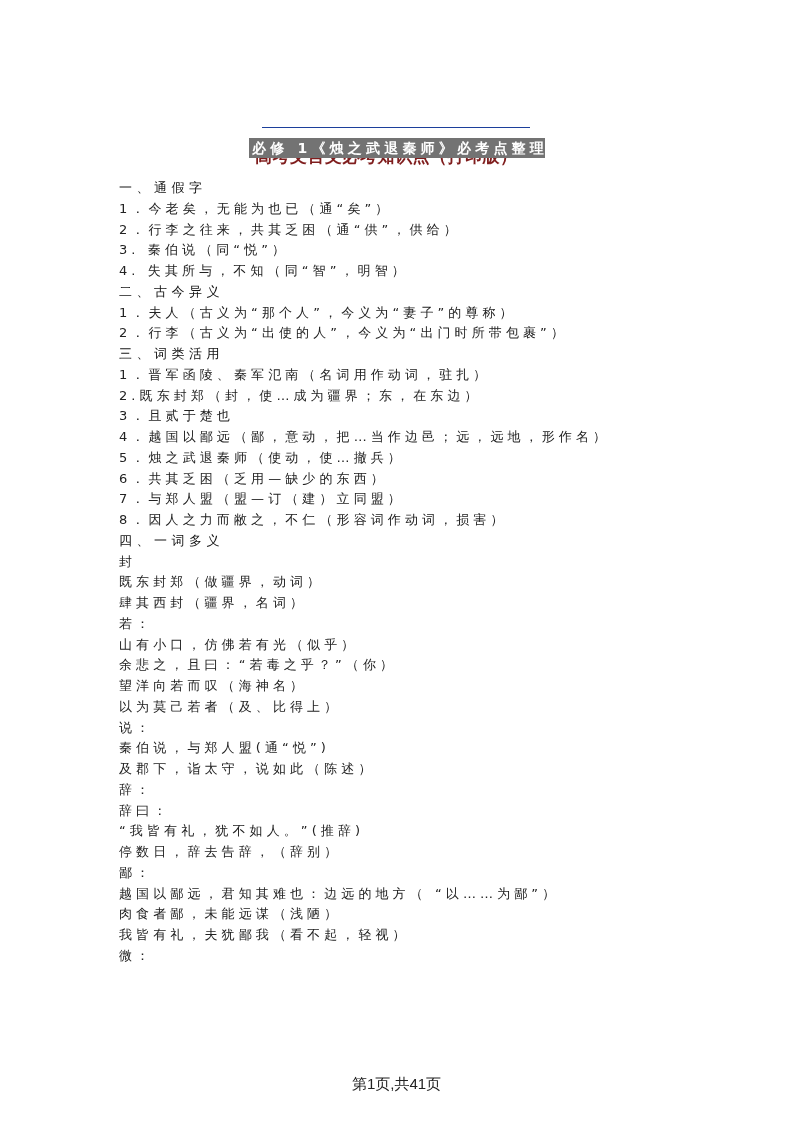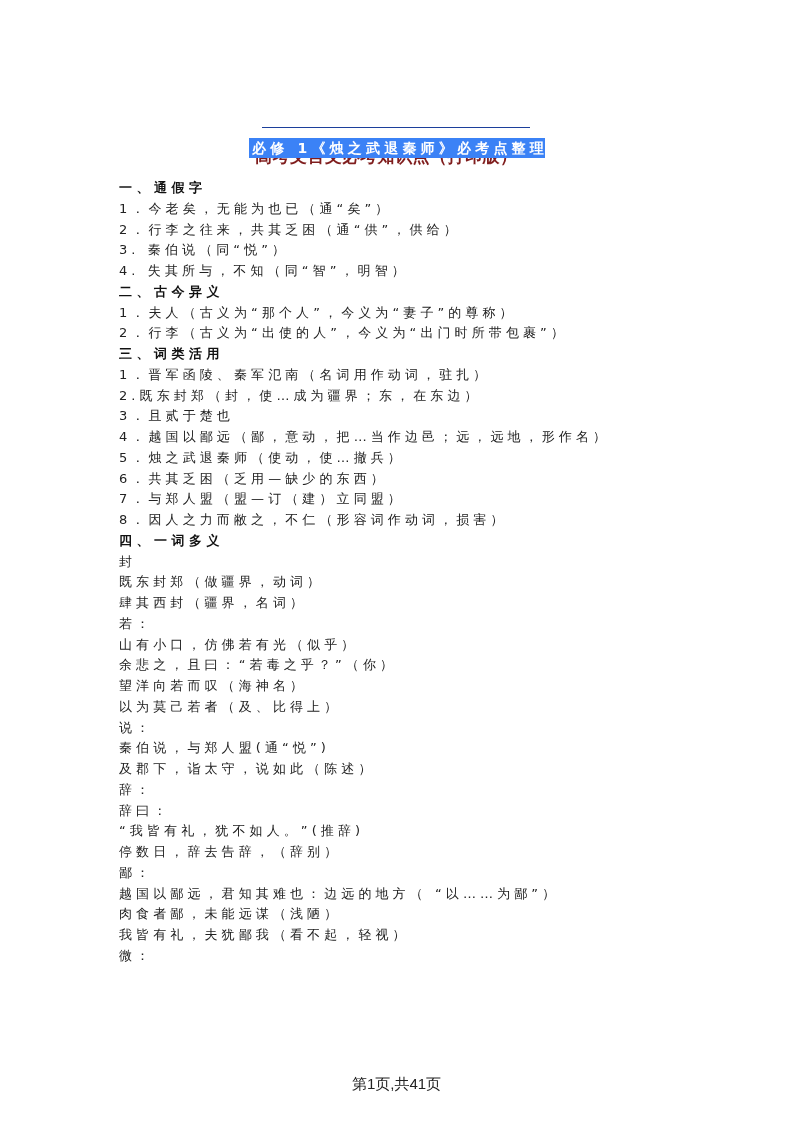--- a/index.html
+++ b/index.html
@@ -9,32 +9,32 @@
       position: absolute; left: 255px; top: 106px;
       font-size: 17px; font-weight: bold; color: #7f1d1d;
       letter-spacing: 0.5px; white-space: nowrap; margin-top: 39px;
     }
     .title-underline {
       position: absolute; left: 262px; top: 127px; width: 268px; height: 1px;
       background: #1c3f9b;
     }
     .banner {
       position: absolute; left: 249px; top: 138px; width: 296px; height: 20px;
-      background: #3b82f6; color: #ffffff;
+      background: #737373; color: #ffffff;
       font-size: 14px; font-weight: bold; line-height: 20px;
       letter-spacing: 4.2px; white-space: nowrap; padding-left: 3px; box-sizing: border-box;
     }
     .content {
       position: absolute; left: 119px; top: 178px; width: 600px;
     }
     .line {
       height: 20.75px; line-height: 20.75px; font-size: 13px;
       letter-spacing: 4.1px; white-space: nowrap; color: #222222;
     }
-    .heading { font-weight: bold; color: #111111; letter-spacing: 4.5px; }
+    .heading { font-weight: normal; color: #111111; letter-spacing: 4.5px; }
     .footer {
       position: absolute; left: 0; width: 793px; top: 1075px;
       text-align: center; font-size: 15px; color: #222222;
       font-family: "Liberation Sans", sans-serif;
     }
   </style>
 </head>
 <body>
 
 <div class="page-title">高考文言文必考知识点（打印版）</div>

